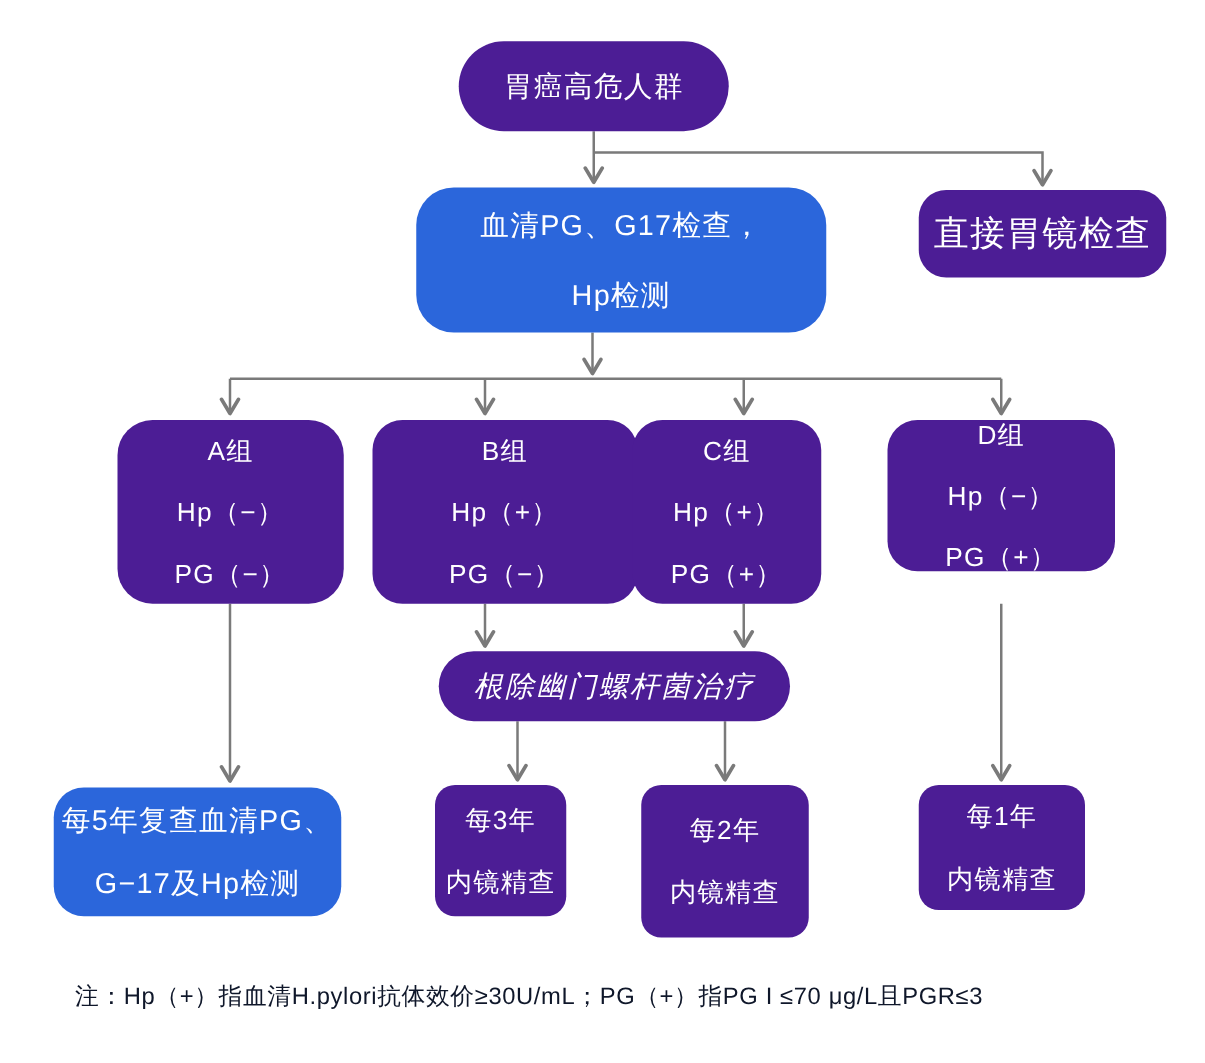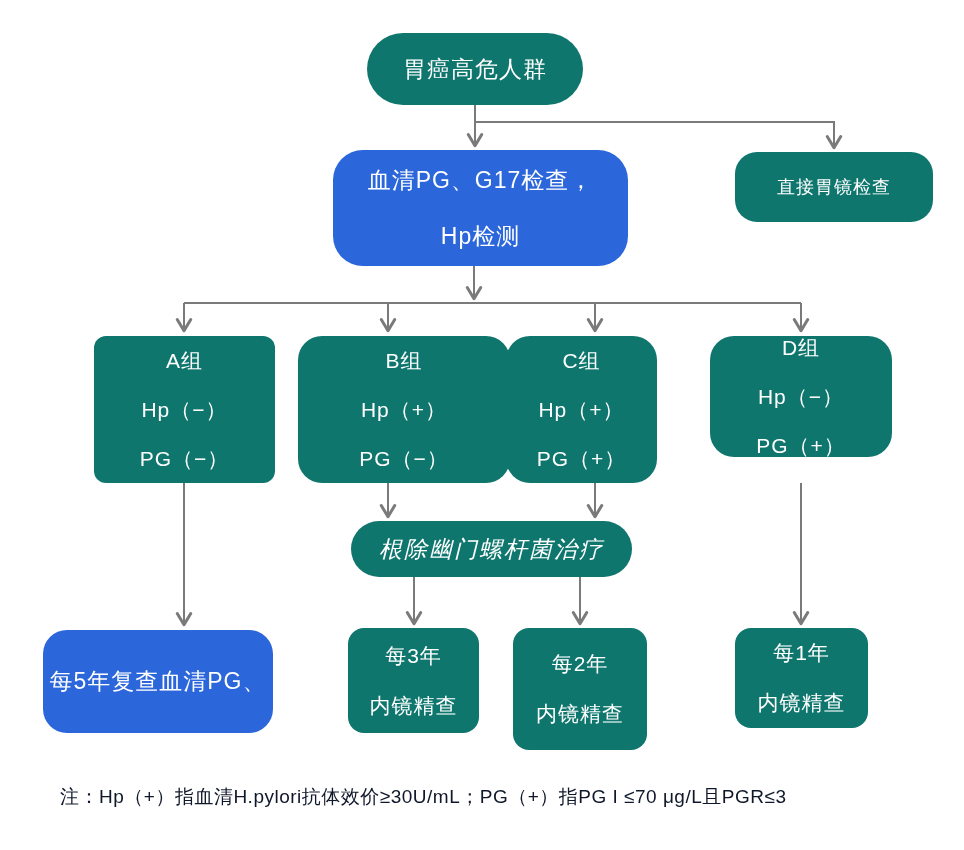--- a/index.html
+++ b/index.html
@@ -11,34 +11,34 @@
     overflow:hidden;
   }
   .edges{position:absolute;left:0;top:0;width:964px;height:850px;pointer-events:none;}
   .node{
     position:absolute;
     display:flex;flex-direction:column;align-items:center;justify-content:center;
     color:#ffffff;text-align:center;
     box-sizing:border-box;
     letter-spacing:1px;
   }
-  .gray{background:#0f766e;}
+  .gray{background:#4c1d95;}
   .blue{background:#2b66db;}
   .node .ln{display:block;white-space:nowrap;}
 
   #n-top       {left:367px;top:33px; width:216px;height:72px; border-radius:36px;font-size:23px;}
-  #n-serum     {left:333px;top:150px;width:295px;height:116px;border-radius:30px;font-size:23px;gap:25px;}
-  #n-direct    {left:735px;top:152px;width:198px;height:70px; border-radius:22px;font-size:18px;}
-  #n-group-a   {left:94px; top:336px;width:181px;height:147px;border-radius:12px;font-size:21px;gap:21px;}
+  #n-serum     {left:333px;top:150px;width:328px;height:116px;border-radius:30px;font-size:23px;gap:25px;}
+  #n-direct    {left:735px;top:152px;width:198px;height:70px; border-radius:22px;font-size:28px;}
+  #n-group-a   {left:94px; top:336px;width:181px;height:147px;border-radius:28px;font-size:21px;gap:21px;}
   #n-group-b   {left:298px;top:336px;width:212px;height:147px;border-radius:24px;font-size:21px;gap:21px;}
   #n-group-c   {left:506px;top:336px;width:151px;height:147px;border-radius:24px;font-size:21px;gap:21px;}
   #n-group-d   {left:710px;top:336px;width:182px;height:121px;border-radius:24px;font-size:21px;gap:21px;}
   #n-eradicate {left:351px;top:521px;width:281px;height:56px; border-radius:28px;font-size:23px;letter-spacing:2px;font-style:italic;}
   #n-recheck   {left:43px; top:630px;width:230px;height:103px;border-radius:24px;font-size:23px;gap:19px;}
-  #n-endo3     {left:348px;top:628px;width:131px;height:105px;border-radius:16px;font-size:21px;gap:22px;}
+  #n-endo3     {left:348px;top:628px;width:105px;height:105px;border-radius:16px;font-size:21px;gap:22px;}
   #n-endo2     {left:513px;top:628px;width:134px;height:122px;border-radius:16px;font-size:21px;gap:22px;}
   #n-endo1     {left:735px;top:628px;width:133px;height:100px;border-radius:16px;font-size:21px;gap:22px;}
 
   .note{
     position:absolute;left:60px;top:784px;
     font-size:19px;color:#0f172a;letter-spacing:0.5px;white-space:nowrap;
   }
 </style>
 </head>
 <body>
@@ -105,20 +105,21 @@
     <span class="ln">Hp（−）</span>
     <span class="ln">PG（+）</span>
   </div>
 
   <div class="node gray" id="n-eradicate">
     <span class="ln">根除幽门螺杆菌治疗</span>
   </div>
 
   <div class="node blue" id="n-recheck">
     <span class="ln">每5年复查血清PG、</span>
+    <span class="ln">G−17及Hp检测</span>
   </div>
 
   <div class="node gray" id="n-endo3">
     <span class="ln">每3年</span>
     <span class="ln">内镜精查</span>
   </div>
 
   <div class="node gray" id="n-endo2">
     <span class="ln">每2年</span>
     <span class="ln">内镜精查</span>

